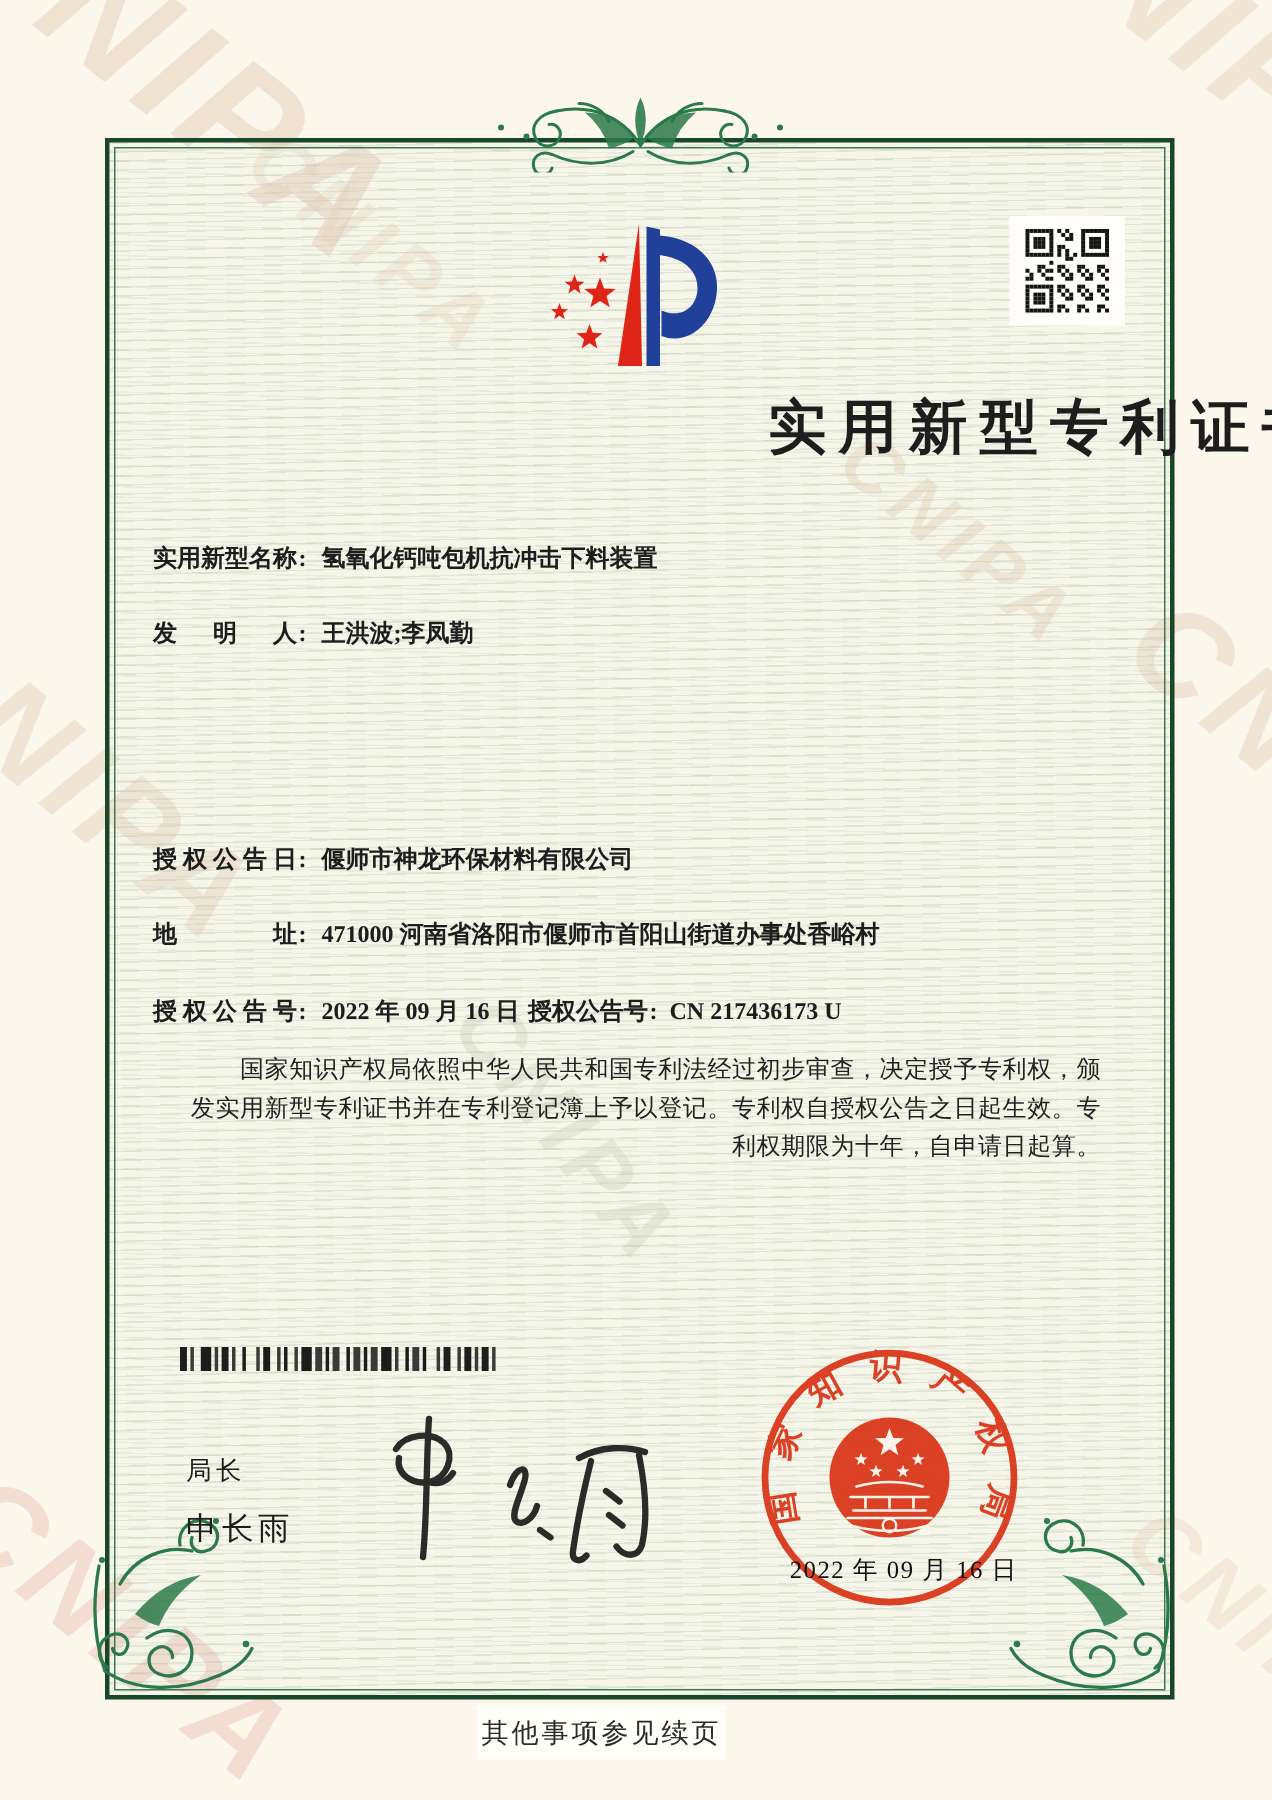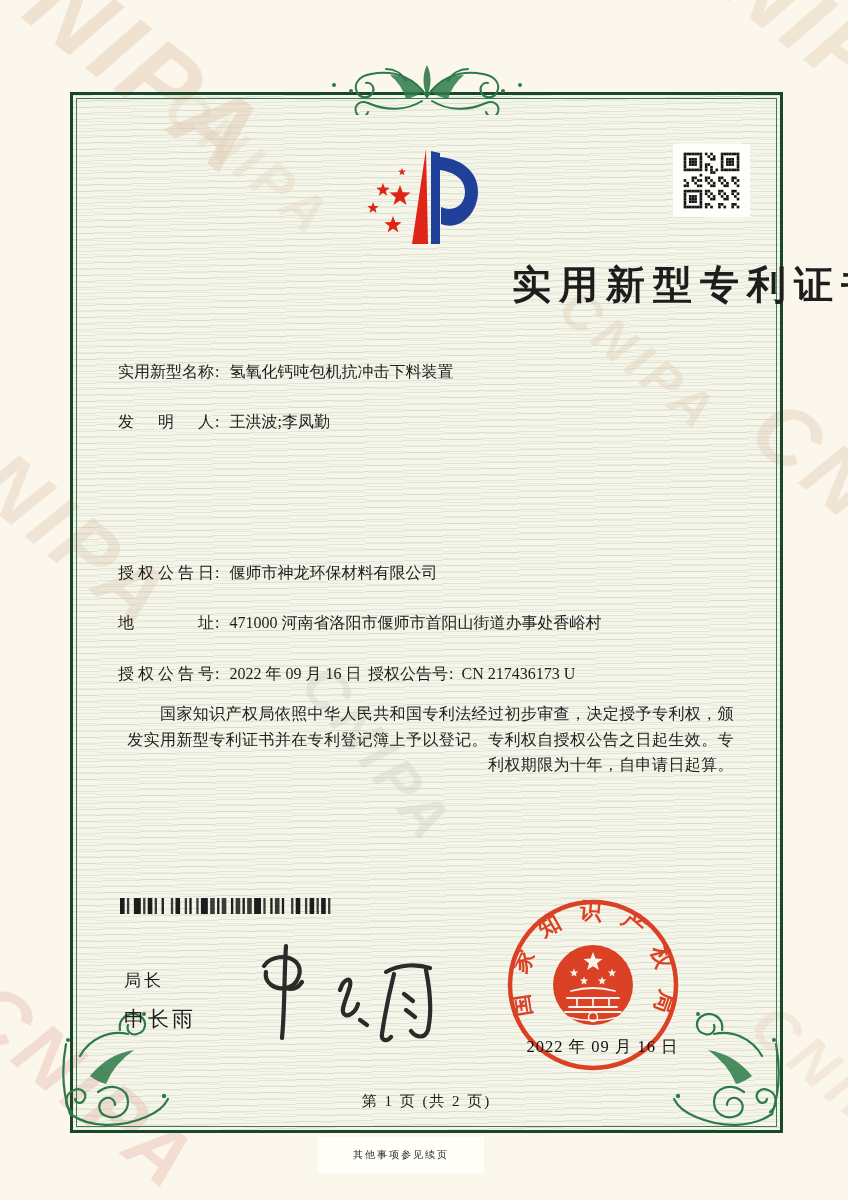--- a/index.html
+++ b/index.html
@@ -21,39 +21,39 @@
       transform:rotate(40deg);white-space:nowrap;}
   
   .orn{position:absolute;z-index:4;pointer-events:none;}
   
   .cert-no{position:absolute;left:117px;top:151px;z-index:5;font-size:18px;letter-spacing:2.5px;}
   .logo{position:absolute;left:360px;top:147px;z-index:5;}
   .qr-panel{position:absolute;left:673px;top:144px;width:77px;height:73px;background:#fffefb;z-index:5;
             display:flex;align-items:center;justify-content:center;}
   .title{position:absolute;left:70px;top:258px;width:786px;z-index:5;margin:0;text-align:right;
          font-size:39px;font-weight:700;letter-spacing:8px;padding-left:32px;}
-  .frow{position:absolute;left:118px;width:648px;z-index:5;font-size:16px;white-space:nowrap;}
+  .frow{position:absolute;left:102px;width:648px;z-index:5;font-size:16px;white-space:nowrap;font-weight:bold;}
   .flabel{display:inline-block;width:96px;text-align:justify;text-align-last:justify;vertical-align:bottom;}
   .fcolon{margin:0 10px 0 1px;}
   .grant2{position:absolute;left:250px;top:0;}
   .grant2 .fcolon{margin:0 8px 0 1px;}
   .paras{position:absolute;left:118px;top:701px;width:616px;z-index:5;}
   .paras p{margin:0;font-size:16px;line-height:25.5px;text-indent:2em;letter-spacing:.4px;color:#222;text-align:right;}
   .barcode{position:absolute;left:120px;top:898px;z-index:5;}
   .signer-title{position:absolute;left:124px;top:969px;z-index:5;font-size:17px;letter-spacing:3px;}
   .signer-name{position:absolute;left:124px;top:1005px;z-index:5;font-size:21px;letter-spacing:3px;}
   .signature{position:absolute;left:248px;top:938px;z-index:5;}
   .seal{position:absolute;left:505px;top:897px;z-index:6;opacity:.93;}
   .seal-date{position:absolute;left:505px;top:1036px;width:195px;z-index:7;text-align:center;
              font-size:16.5px;letter-spacing:1px;color:#111;}
   .page-num{position:absolute;left:70px;top:1092px;width:713px;z-index:5;text-align:center;
             font-size:15px;letter-spacing:2px;}
   .cont-box{position:absolute;left:318px;top:1137px;width:166px;height:36px;z-index:5;
             background:#fffef9;display:flex;align-items:center;justify-content:center;
-            font-size:10px;letter-spacing:2px;color:#2a2a2a;}
+            font-size:18px;letter-spacing:2px;color:#2a2a2a;}
 </style>
 </head>
 <body>
 
 <div class="page">
 
   <div class="panel"></div>
 
   <span class="wm" style="left:-60px;top:-15px;font-size:105px;transform:rotate(38deg);color:rgba(223,196,170,.40)">CNIPA</span>
   <span class="wm" style="left:645px;top:-35px;font-size:95px;transform:rotate(38deg);color:rgba(223,199,172,.38)">CNIPA</span>
@@ -412,16 +412,15 @@
         <path d="M72,101 V108 M88,101 V108 M104,101 V108"></path>
         <path d="M64,110 H112"></path>
         <path d="M60,115 H116"></path>
         <circle cx="88" cy="120" r="4.5" stroke-width="1.5"></circle>
         <path d="M62,120 Q88,127 114,120"></path>
       </g>
     </g>
   </svg>
   <div class="seal-date">2022 年 09 月 16 日</div>
 
-  <div class="page-num">第 1 页 (共 2 页)</div>
   <div class="cont-box">其他事项参见续页</div>
 
 </div>
 
 </body></html>

